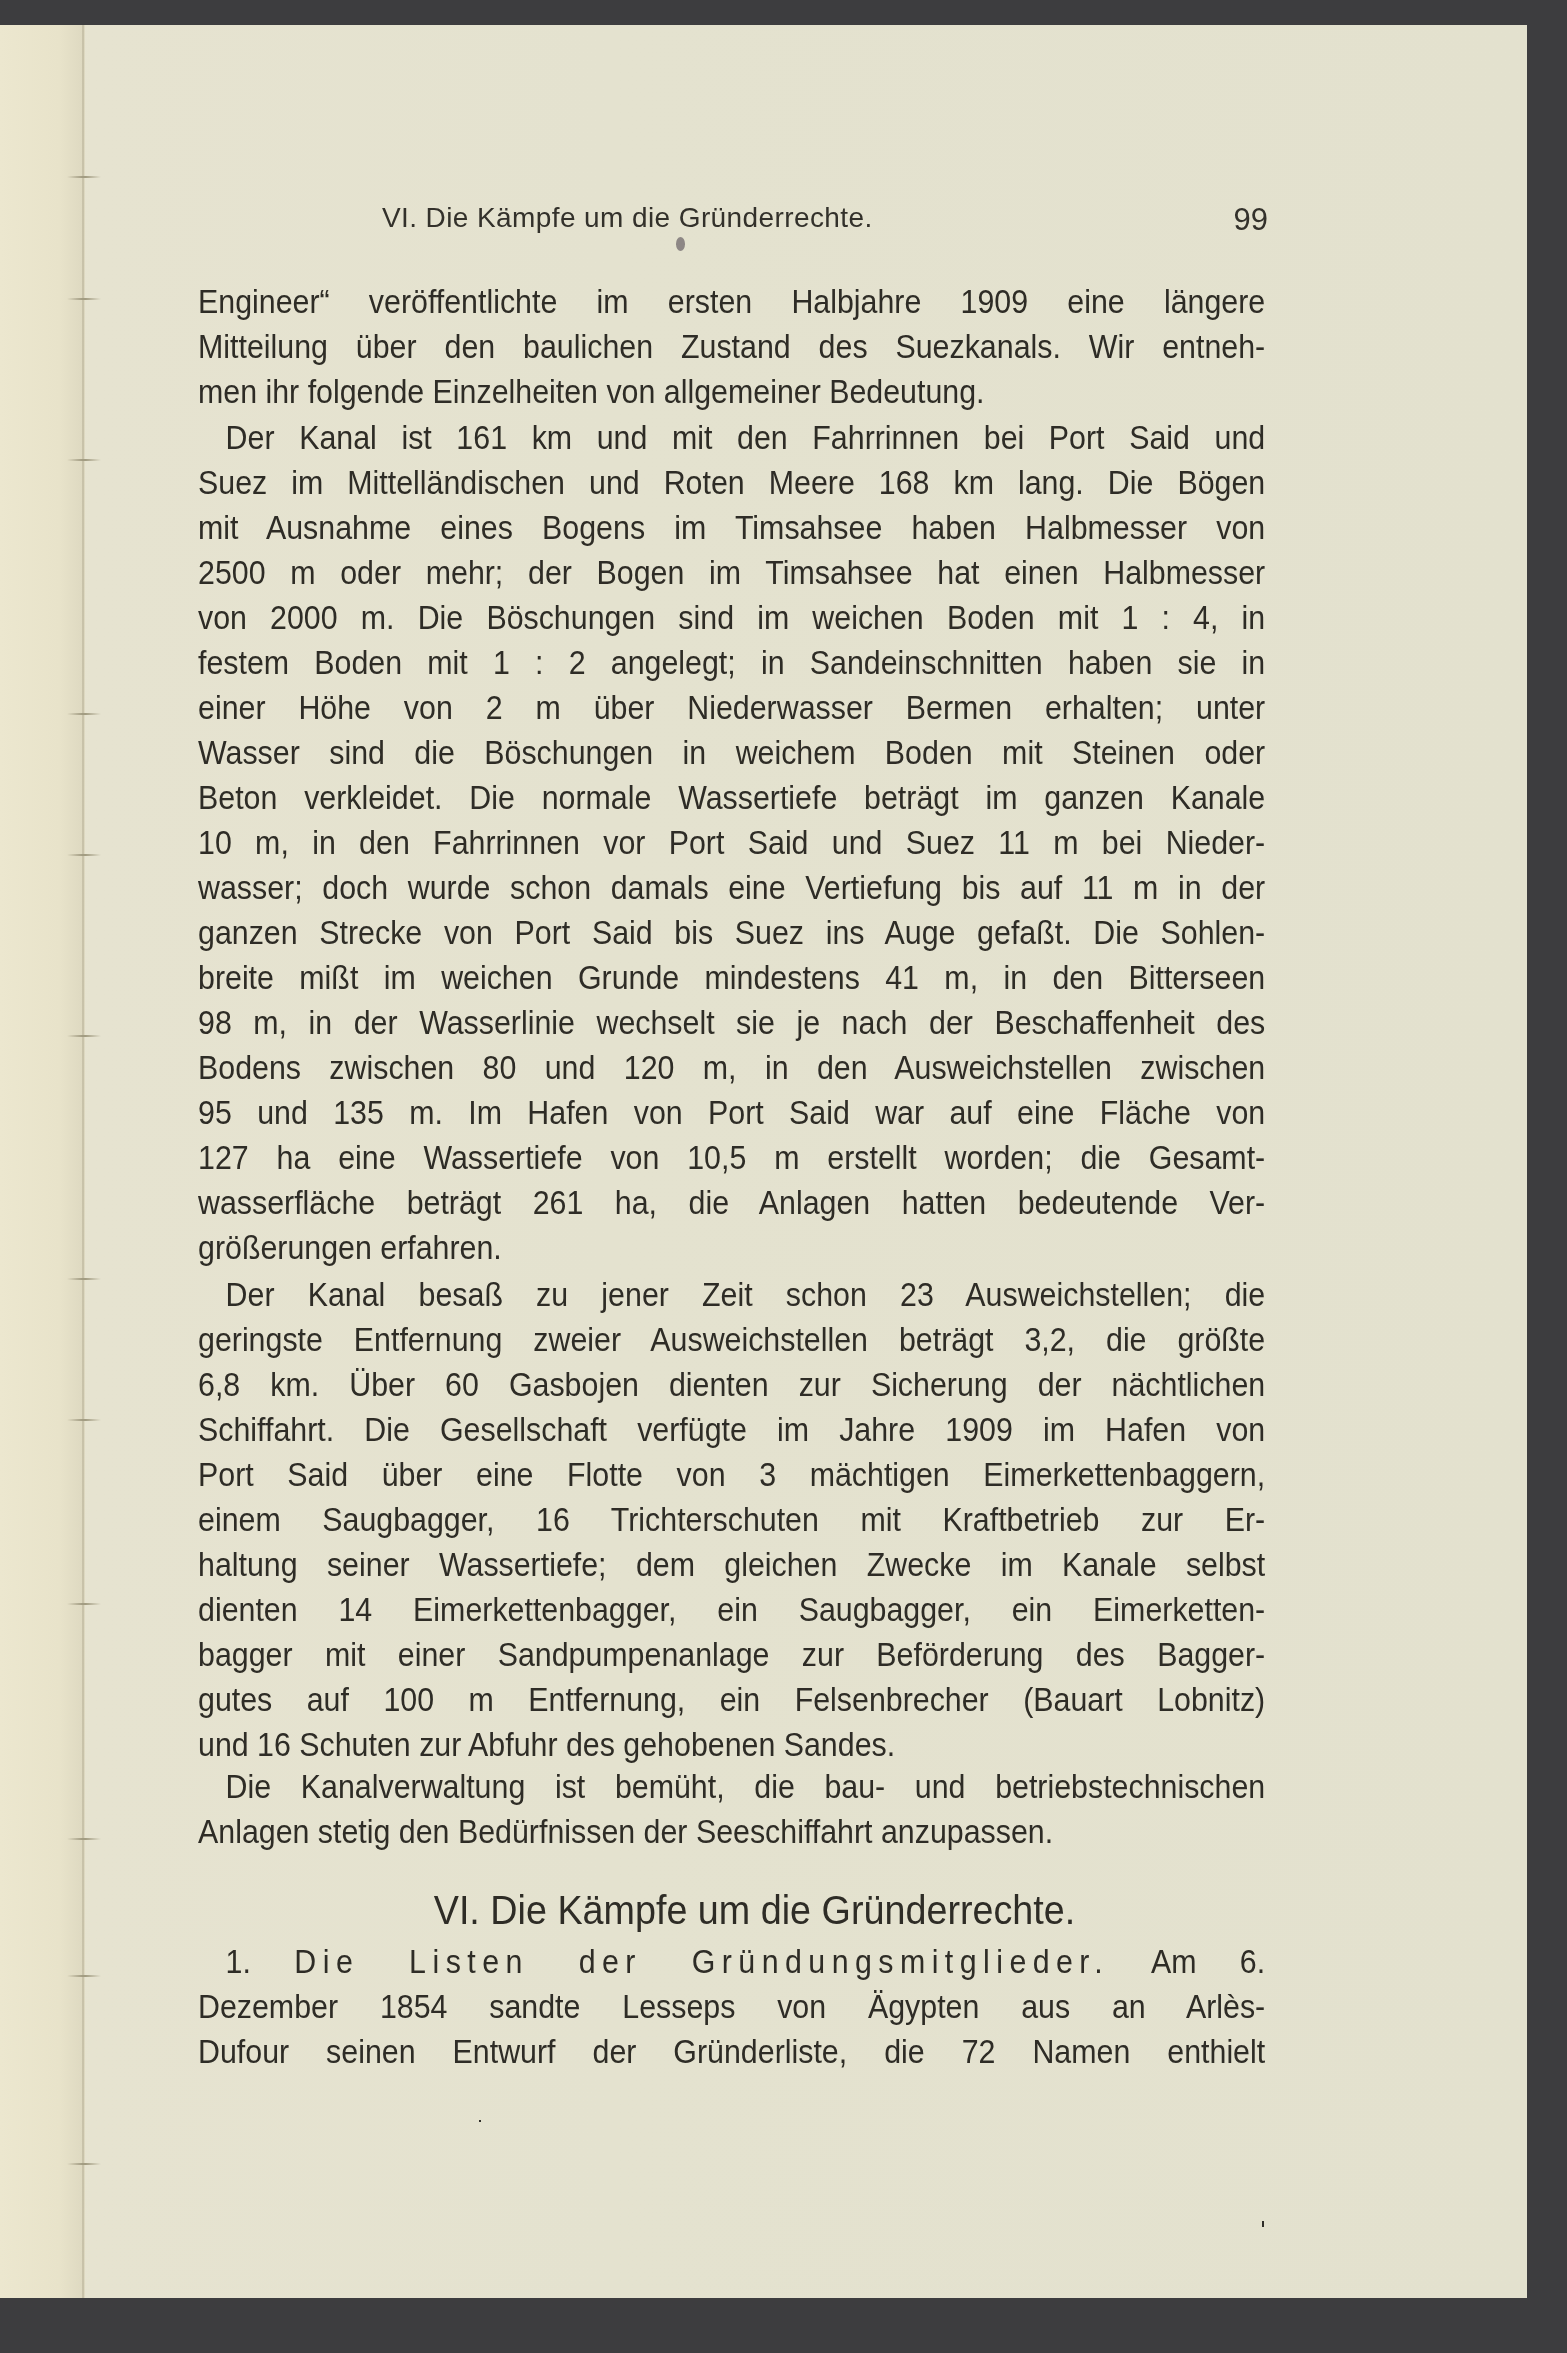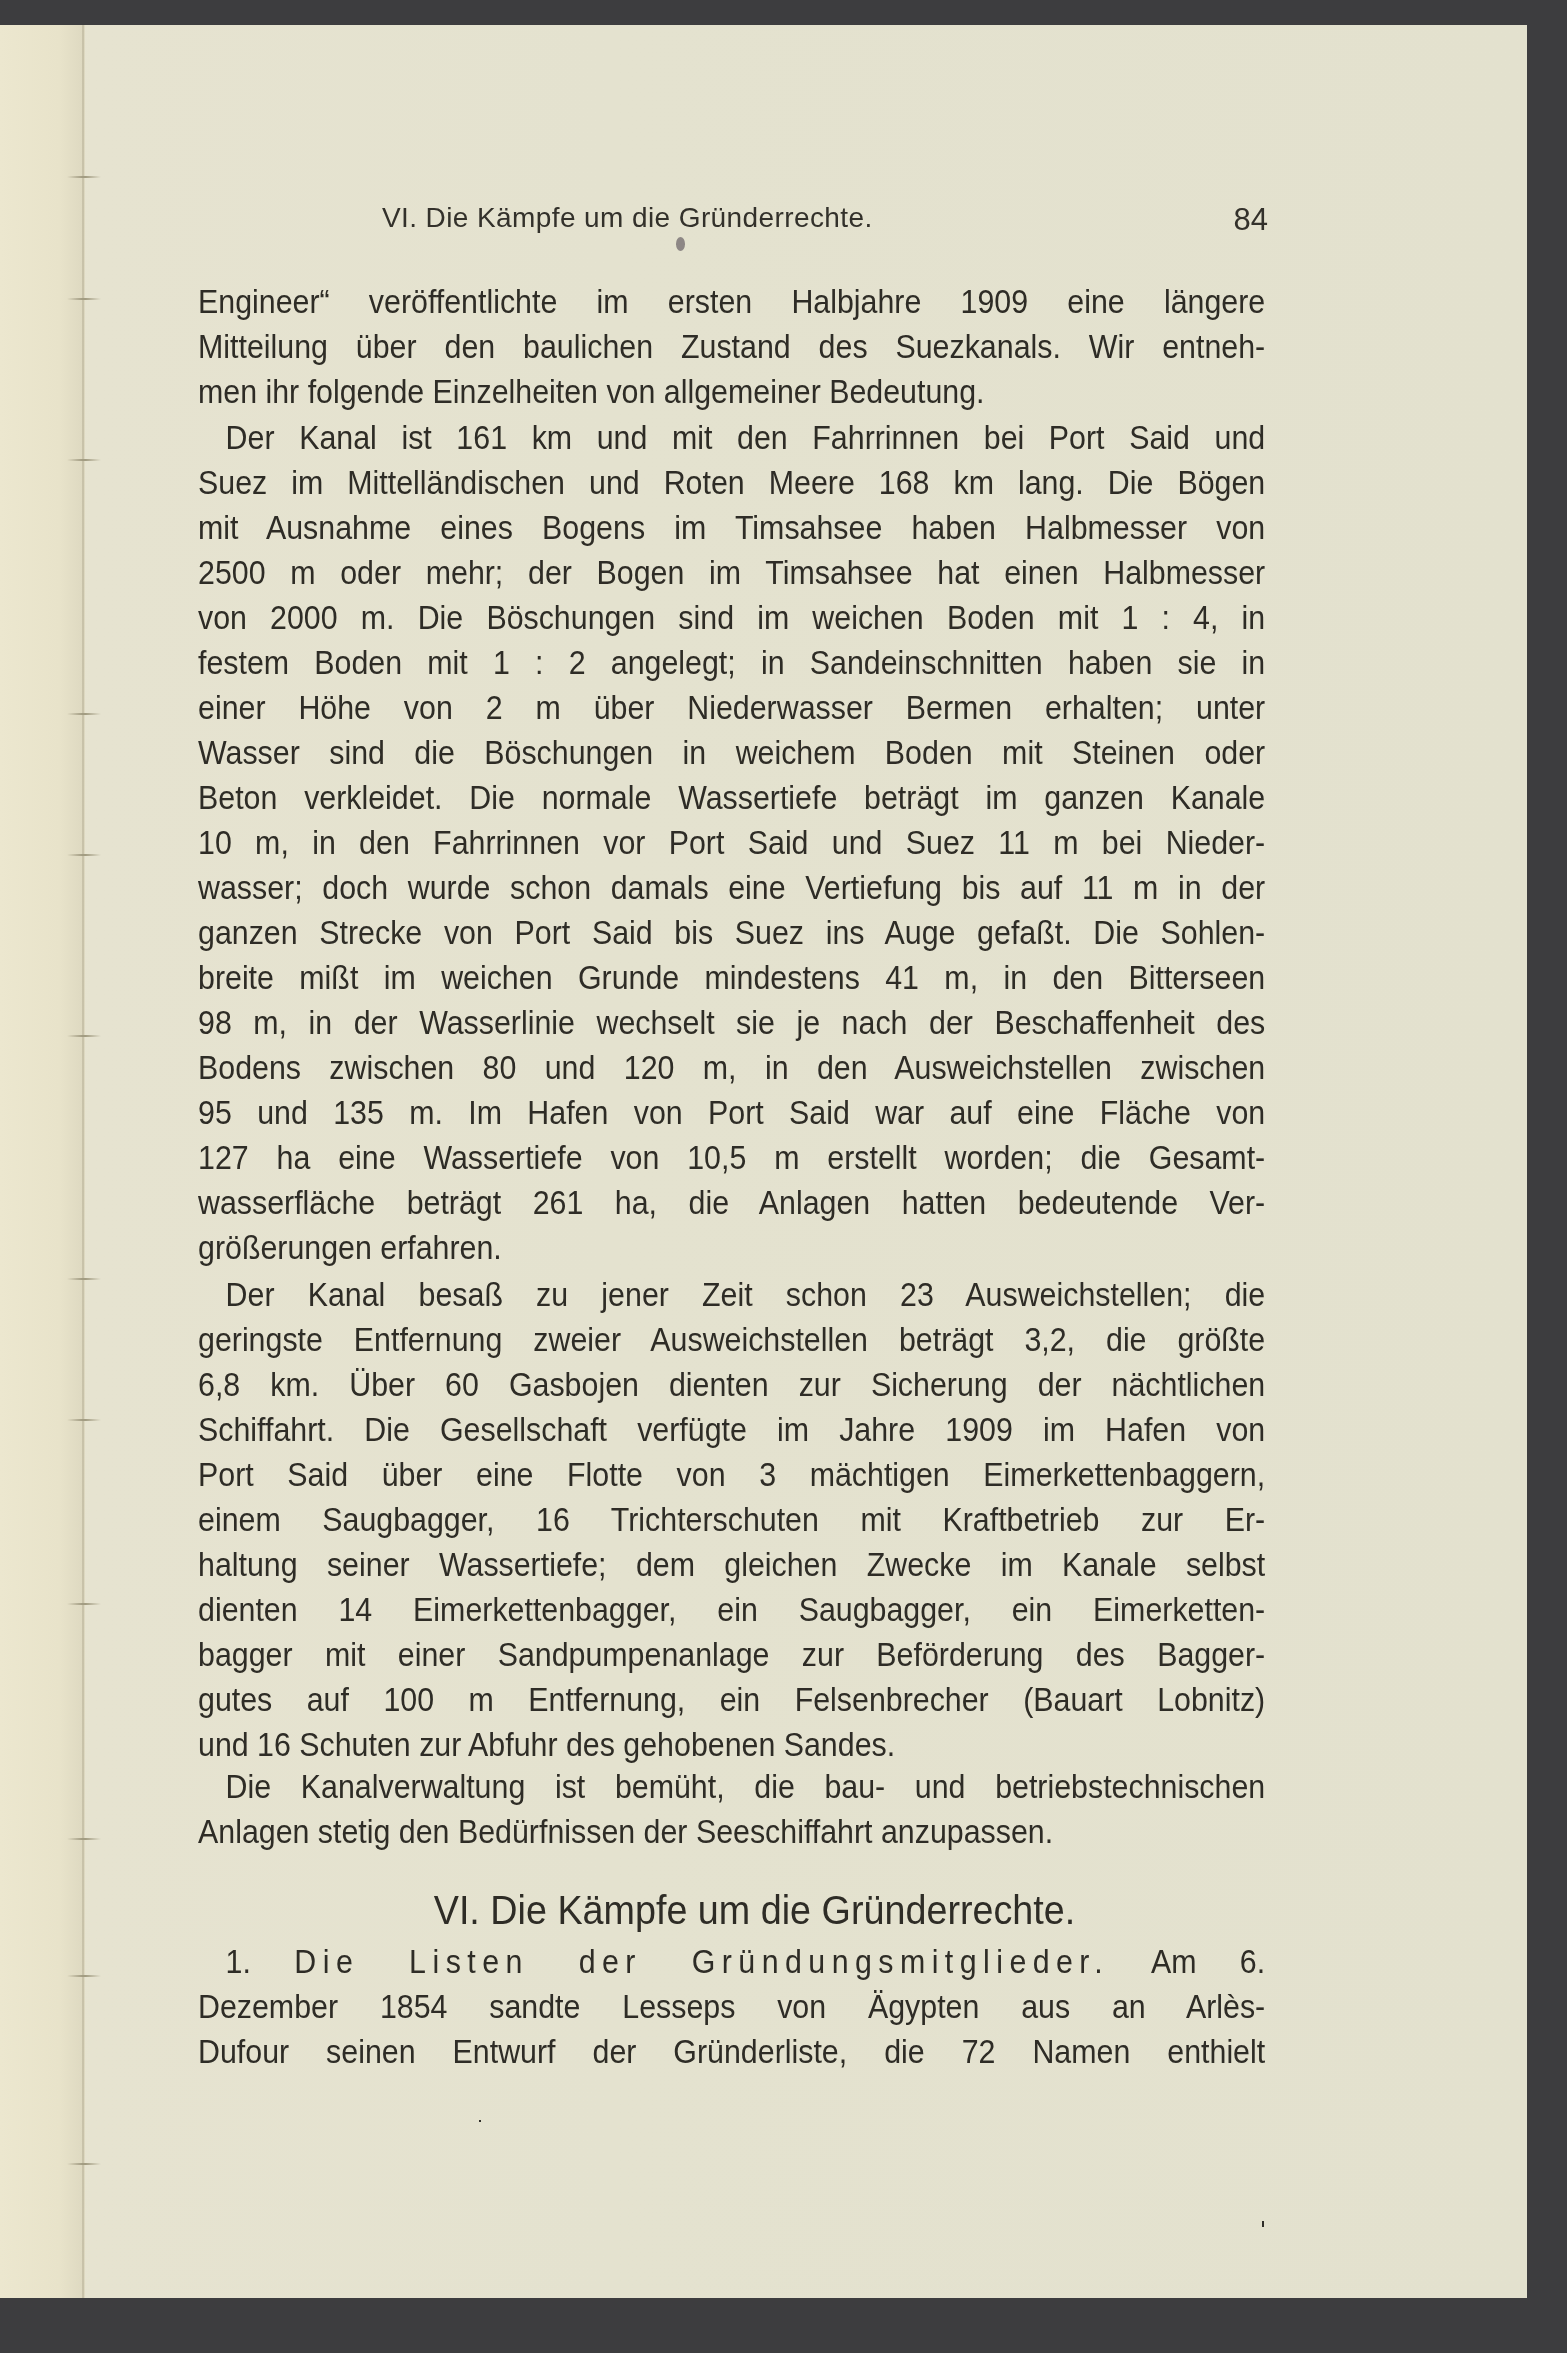--- a/index.html
+++ b/index.html
@@ -70,21 +70,21 @@
 <div class="stitch" style="top:1035px"></div>
 <div class="stitch" style="top:1278px"></div>
 <div class="stitch" style="top:1419px"></div>
 <div class="stitch" style="top:1603px"></div>
 <div class="stitch" style="top:1838px"></div>
 <div class="stitch" style="top:1975px"></div>
 <div class="stitch" style="top:2163px"></div>
 
 <div class="running-head">
   <span class="title">VI. Die Kämpfe um die Gründerrechte.</span>
-  <span class="pageno">84</span>
+  <span class="pageno">99</span>
 </div>
 <div class="dot"></div>
 
 <div class="para" style="top:279px">
   <span class="line">Engineer“ veröffentlichte im ersten Halbjahre 1909 eine längere</span>
   <span class="line">Mitteilung über den baulichen Zustand des Suezkanals. Wir entneh-</span>
   <span class="line last">men ihr folgende Einzelheiten von allgemeiner Bedeutung.</span>
 </div>
 
 <div class="para" style="top:415px">

